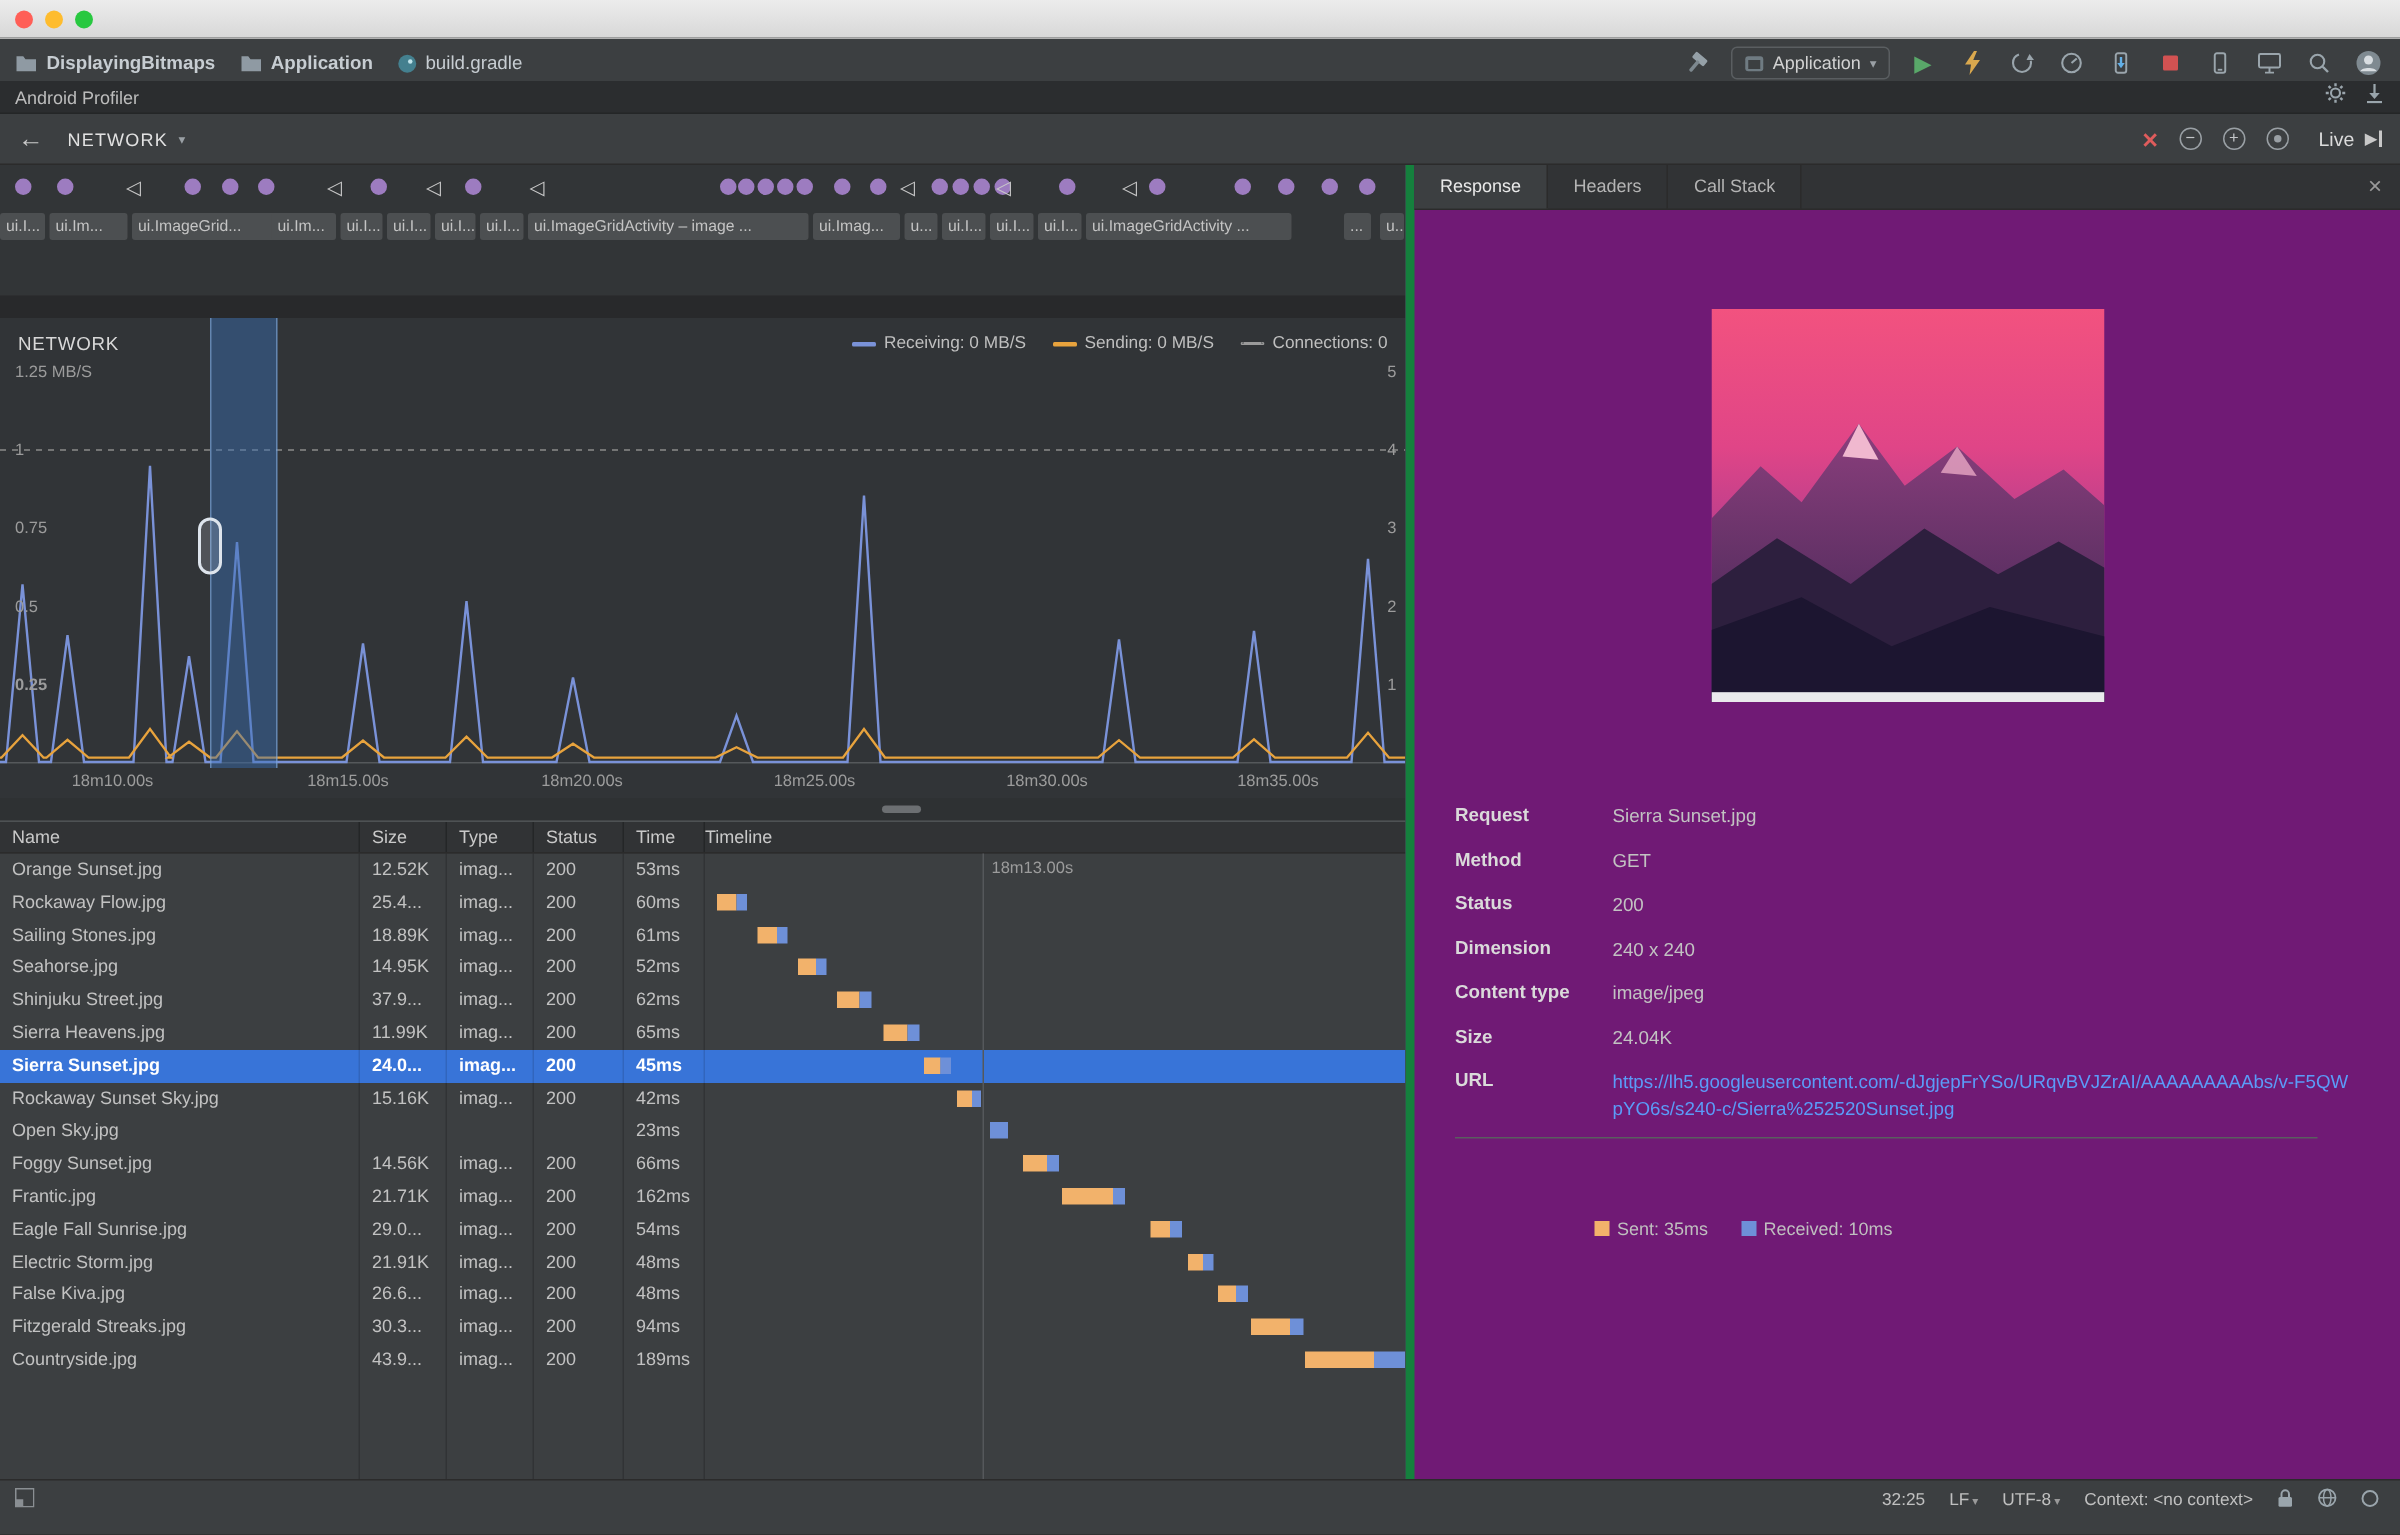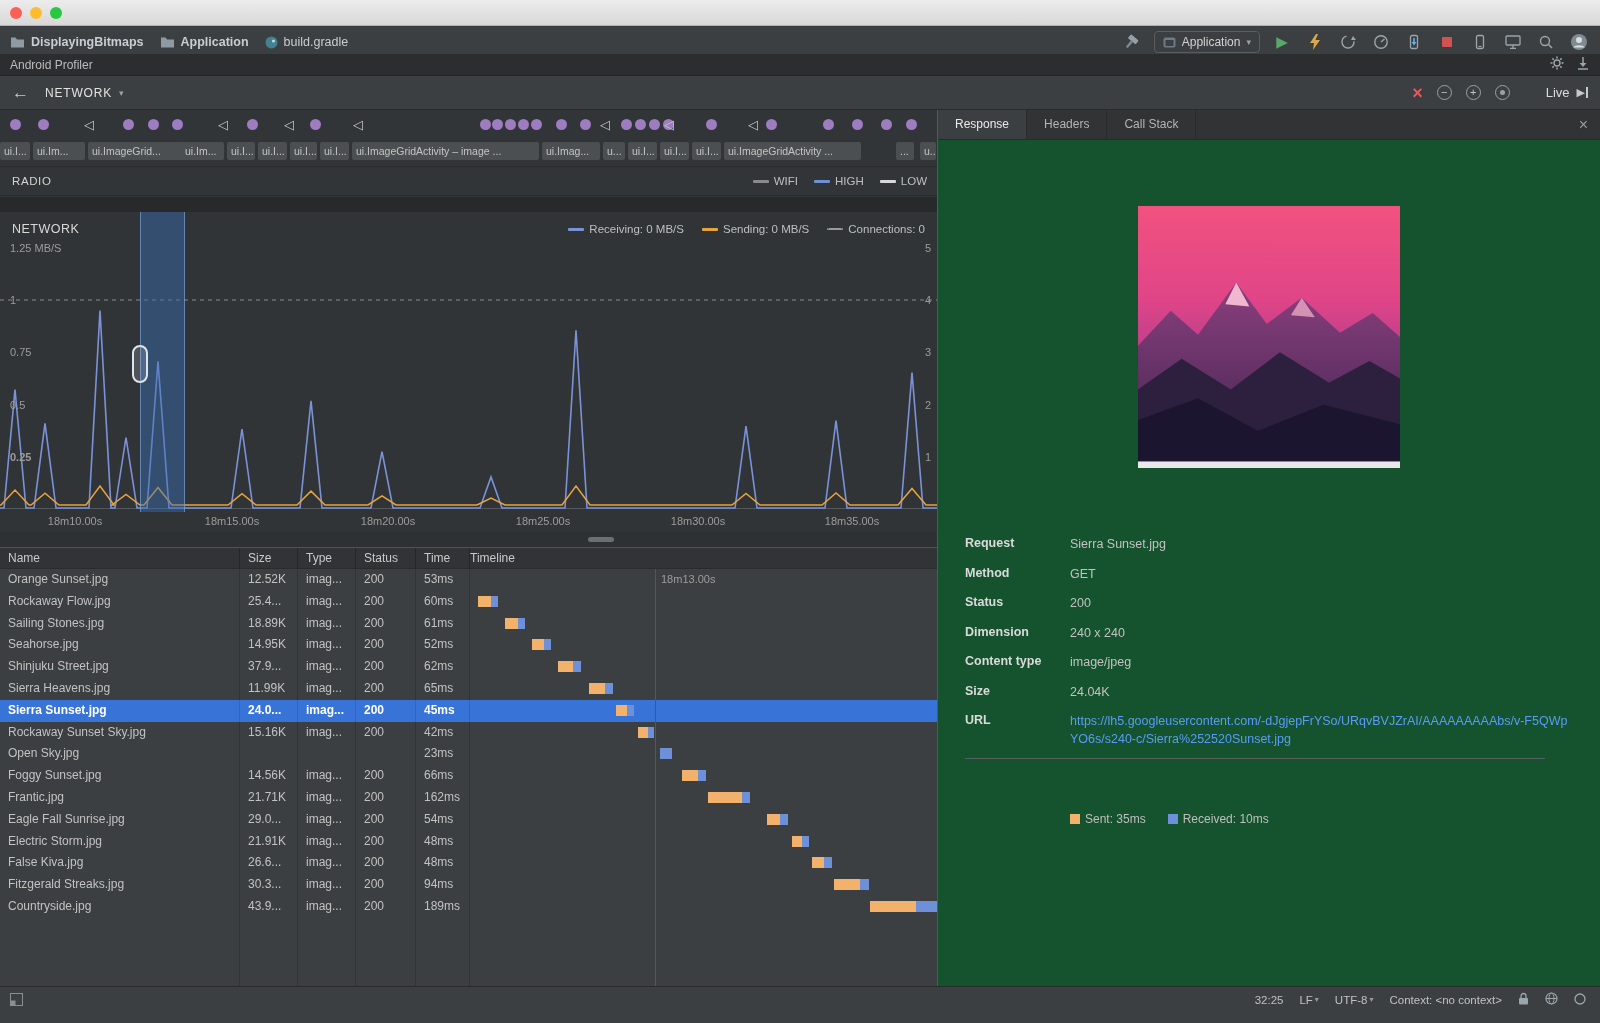--- a/index.html
+++ b/index.html
@@ -39,21 +39,21 @@
     border-bottom:1px solid #2b2b2b; display:flex; align-items:center; justify-content:space-between; padding:0 12px; }
   .pt-left { display:flex; align-items:center; gap:16px; }
   .back-arrow { font-size:17px; color:#c8c8c8; }
   .view-select { display:flex; align-items:center; gap:7px; font-size:12px; letter-spacing:0.8px; color:#e2e2e2; }
   .pt-right { display:flex; align-items:center; gap:14px; }
   .end-x { color:#df5c5c; font-size:18px; font-weight:bold; line-height:1; }
   .circle-btn { width:15px; height:15px; border:1.5px solid #9aa0a5; border-radius:50%;
     display:flex; align-items:center; justify-content:center; font-size:11px; color:#c3c6c9; line-height:1; }
   .circle-btn .dotc { width:5px; height:5px; background:#9aa0a5; border-radius:50%; }
   .live-group { display:flex; align-items:center; gap:7px; margin-left:6px; }
-  .live-label { font-size:13px; color:#dcdcdc;margin-left:16px; }
+  .live-label { font-size:13px; color:#dcdcdc; }
   .skip-icon { display:flex; align-items:center; color:#c8c8c8; }
   .skip-icon .tri { font-size:11px; } .skip-icon .bar { width:2px; height:11px; background:#c8c8c8; margin-left:1px; }
 
   
   .profiler-left { position:absolute; left:0; top:110px; width:937px; bottom:37px; background:#323537; }
 
   .events { position:absolute; top:0; left:0; width:937px; height:56px; }
   .marker-lane { position:absolute; top:0; left:0; right:0; height:30px; }
   .evt-dot { position:absolute; top:9px; width:11px; height:11px; border-radius:50%; background:#9d7cc0; }
   .evt-tri { position:absolute; top:7px; font-size:13px; color:#c9c9c9; line-height:1.2; }
@@ -107,41 +107,41 @@
   .c-name{width:240px;} .c-size{width:58px;} .c-type{width:58px;} .c-status{width:60px;} .c-time{width:54px;}
   .c-timeline{flex:1; position:relative; border-right:none; padding:0;}
   .trow.selected .tcell { background:#3874d8; color:#fff; font-weight:bold; border-right-color:rgba(0,0,0,0.12); }
   .gantt { position:absolute; top:5px; height:11px; display:flex; }
   .g-sent { background:#f2b26b; height:100%; display:inline-block; }
   .g-recv { background:#6e90d8; height:100%; display:inline-block; }
   .table-gridline { position:absolute; left:655px; top:21px; bottom:0; width:1px; background:#55585b; }
   .grid-label { position:absolute; left:661px; top:25px; font-size:11px; color:#9c9c9c; }
 
   
-  .detail-panel { position:absolute; left:937px; top:110px; right:0; bottom:37px; background:#14532d;
-    border-left:1px solid #15803d; }
+  .detail-panel { position:absolute; left:937px; top:110px; right:0; bottom:37px; background:#701a75;
+    border-left:6px solid #15803d; }
   .detail-tabs { position:relative; height:30px; background:#313335; border-bottom:1px solid #2b2b2b;
     display:flex; align-items:stretch; }
   .dtab { padding:0 17px; font-size:12px; line-height:29px; color:#b4b4b4; border-right:1px solid #2b2b2b; }
   .dtab.active { background:#3c3f41; color:#e9e9e9; }
   .panel-close { position:absolute; right:12px; top:0; line-height:30px; font-size:16px; color:#9a9a9a; }
   .detail-body { position:absolute; top:30px; left:0; right:0; bottom:0; }
   .preview { position:absolute; top:66px; left:50%; transform:translateX(-50%); width:262px; height:262px; }
   .detail-fields { position:absolute; top:396px; left:27px; right:18px; }
   .field-row { display:flex; margin-bottom:12px; }
   .field-label { width:105px; flex:none; font-weight:bold; font-size:12.5px; color:#dadada; }
   .field-value { font-size:12.5px; color:#c2c2c2; line-height:1.4; word-break:break-all; padding-right:12px; }
   .field-value.link { color:#5b9bf8; }
   .detail-divider { position:absolute; left:27px; right:55px; top:618px; border-top:1px solid #5a5d60; }
   .timing-row { position:absolute; left:27px; right:55px; top:648px; display:flex; align-items:center; }
   .timing-label { width:105px; flex:none; font-weight:bold; font-size:12.5px; color:#dadada; }
   .timing-bar { flex:1; height:13px; display:flex; }
   .timing-sent { background:#f2b26b; height:100%; }
   .timing-recv { background:#6e90d8; height:100%; }
-  .timing-legend { position:absolute; left:132px; top:672px; display:flex; gap:22px; }
+  .timing-legend { position:absolute; left:120px; top:672px; display:flex; gap:22px; }
   .timing-legend .leg-item { font-size:12px; }
 
   
   .statusbar { position:absolute; left:0; right:0; bottom:0; height:37px; background:#3c3f41;
     border-top:1px solid #2b2b2b; display:flex; align-items:flex-start; padding:5px 14px 0 10px; }
   .sb-right { margin-left:auto; display:flex; align-items:center; gap:16px; font-size:11.5px; color:#c0c0c0; }
   .sb-item { display:flex; align-items:center; gap:2px; }
   .mini-dd { font-size:8px; color:#9a9a9a; }
 </style>
 </head>
@@ -358,37 +358,20 @@
           <div class="act-seg" style="left: 603px; width: 22px;">u...</div>
           <div class="act-seg" style="left: 628px; width: 29px;">ui.I...</div>
           <div class="act-seg" style="left: 660px; width: 29px;">ui.I...</div>
           <div class="act-seg" style="left: 692px; width: 29px;">ui.I...</div>
           <div class="act-seg" style="left: 724px; width: 137px;">ui.ImageGridActivity ...</div>
           <div class="act-seg" style="left: 896px; width: 18px;">...</div>
           <div class="act-seg" style="left: 920px; width: 16px;">u...</div>
         </div>
     </div>
 
-    <div class="radio-band">
-      <span class="radio-label">RADIO</span>
-      <div class="radio-legend">
-          <div class="leg-item">
-            <span class="leg-swatch" style="background: rgb(138, 138, 138);"></span>
-            <span>WIFI</span>
-          </div>
-          <div class="leg-item">
-            <span class="leg-swatch" style="background: rgb(110, 144, 216);"></span>
-            <span>HIGH</span>
-          </div>
-          <div class="leg-item">
-            <span class="leg-swatch" style="background: rgb(216, 216, 216);"></span>
-            <span>LOW</span>
-          </div>
-        </div>
-    </div>
 
     <div class="dark-strip"></div>
 
     <div class="chart-region">
       <svg class="chart-svg" viewBox="0 0 937 300" preserveAspectRatio="none">
         <line class="conn-grid" x1="0" y1="88" x2="937" y2="88"></line>
         <line class="baseline" x1="0" y1="296.5" x2="937" y2="296.5"></line>
         <polyline class="recv" points="0,296 4,296 15,177.6 26,296 34,296 45,211.4 56,296 89,296 100,98.6 111,296 115,296 126,225.5 137,296 147,296 158,149.4 169,296 231,296 242,217.0 253,296 300,296 311,188.8 322,296 371,296 382,239.6 393,296 480,296 491,265.0 502,296 565,296 576,118.3 587,296 735,296 746,214.2 757,296 825,296 836,208.6 847,296 901,296 912,160.6 923,296 937,296"></polyline>
         <polyline class="send" points="0,293 1,293 15,278.1 29,293 31,293 45,281.2 59,293 86,293 100,274.0 114,293 112,293 126,282.5 140,293 144,293 158,275.5 172,293 228,293 242,281.7 256,293 297,293 311,279.1 325,293 368,293 382,283.8 396,293 477,293 491,286.1 505,293 562,293 576,274.0 590,293 732,293 746,281.5 760,293 822,293 836,280.9 850,293 898,293 912,276.5 926,293 937,293"></polyline>
       </svg>

